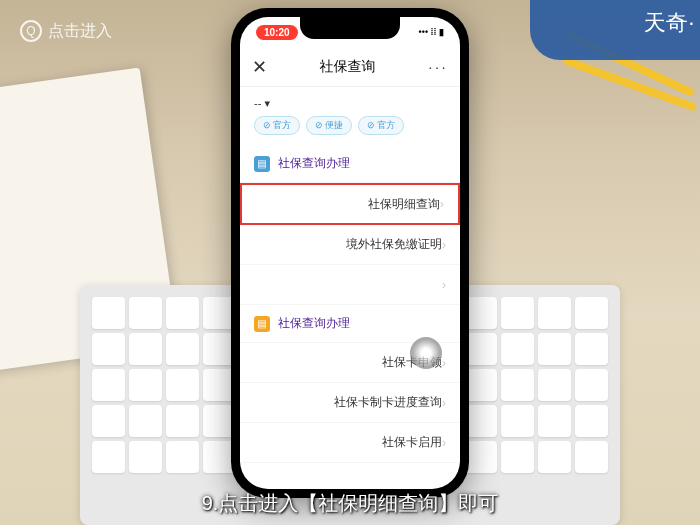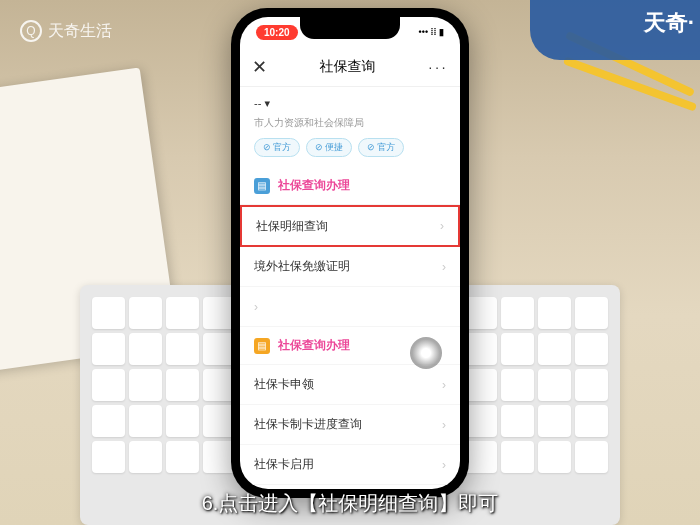--- a/index.html
+++ b/index.html
@@ -6,21 +6,21 @@
 body{width:700px;height:525px;overflow:hidden;background:linear-gradient(135deg,#d4c4a8 0%,#e8dcc5 40%,#f0e8d8 100%);position:relative}
 .desk{position:absolute;inset:0;background:linear-gradient(180deg,#c4b496 0%,#d8cab0 30%,#e4d8c0 60%,#e0d4b8 100%)}
 .keyboard{position:absolute;bottom:0;left:50%;transform:translateX(-50%);width:540px;height:240px;background:#e8e8e8;border-radius:8px;box-shadow:0 2px 8px rgba(0,0,0,0.15);padding:12px;display:grid;grid-template-columns:repeat(14,1fr);grid-auto-rows:32px;gap:4px}
 .key{background:#fff;border-radius:4px;box-shadow:0 1px 2px rgba(0,0,0,0.1);display:flex;align-items:center;justify-content:center;font-size:9px;color:#666}
 .notebook{position:absolute;left:-40px;top:80px;width:200px;height:280px;background:#f8f4ec;border-radius:4px;box-shadow:2px 2px 12px rgba(0,0,0,0.2);transform:rotate(-8deg)}
 .pencils{position:absolute;right:-20px;top:40px;width:160px;height:120px}
 .pencil{position:absolute;width:140px;height:8px;border-radius:4px}
 .p1{background:#f4c430;top:20px;transform:rotate(25deg)}
 .p2{background:#f4c430;top:40px;transform:rotate(20deg)}
 .corner{position:absolute;right:-10px;top:-10px;width:180px;height:70px;background:rgba(40,90,160,0.9);border-radius:0 0 0 30px}
-.corner-text{color:#fff;position:absolute;right:15px;top:18px;font-size:22px;font-weight:700}
+.corner-text{color:#fff;position:absolute;right:15px;top:18px;font-size:22px;font-weight:400}
 .watermark{position:absolute;left:20px;top:20px;color:rgba(255,255,255,0.85);font-size:16px;display:flex;align-items:center;gap:6px}
 .watermark-icon{width:22px;height:22px;border:2px solid rgba(255,255,255,0.85);border-radius:50%;display:flex;align-items:center;justify-content:center;font-size:12px}
 .phone{position:absolute;left:50%;top:8px;transform:translateX(-50%);width:238px;height:490px;background:#000;border-radius:36px;padding:9px;box-shadow:0 8px 30px rgba(0,0,0,0.4)}
 .screen{width:100%;height:100%;background:#fff;border-radius:28px;overflow:hidden;position:relative}
 .notch{position:absolute;top:0;left:50%;transform:translateX(-50%);width:100px;height:22px;background:#000;border-radius:0 0 14px 14px;z-index:10}
 .status-bar{height:30px;display:flex;align-items:center;justify-content:space-between;padding:0 16px;font-size:11px;font-weight:600}
 .time{background:#ff3b30;color:#fff;padding:2px 8px;border-radius:10px;font-size:10px}
 .signals{display:flex;gap:3px;align-items:center;font-size:9px}
 .nav{height:40px;display:flex;align-items:center;justify-content:space-between;padding:0 12px;border-bottom:1px solid #f0f0f0}
 .back{font-size:18px;color:#333}
@@ -28,22 +28,22 @@
 .more{font-size:14px;color:#333;letter-spacing:2px}
 .header-info{padding:10px 14px;background:#fff}
 .dropdown{font-size:11px;color:#333;margin-bottom:6px}
 .agency{font-size:10px;color:#999;margin-bottom:8px}
 .tags{display:flex;gap:6px}
 .tag{font-size:9px;padding:2px 8px;border:1px solid #b8e0f0;border-radius:10px;color:#4a9fd8;background:#f0f8fc}
 .section{padding:10px 14px;display:flex;align-items:center;gap:8px;border-bottom:1px solid #f5f5f5}
 .section-icon{width:16px;height:16px;border-radius:3px;display:flex;align-items:center;justify-content:center;font-size:10px;color:#fff}
 .si-blue{background:#4a9fd8}
 .si-orange{background:#f5a623}
-.section-title{font-size:12px;font-weight:700;color:#ec4899}
-.item{height:40px;display:flex;align-items:center;justify-content:space-between;padding:0 14px;border-bottom:1px solid #f5f5f5;font-size:12px;color:#333}
+.section-title{font-size:12px;font-weight:400;color:#4c1d95}
+.item{height:40px;display:flex;align-items:center;justify-content:flex-end;padding:0 14px;border-bottom:1px solid #f5f5f5;font-size:12px;color:#333}
 .item.highlighted{border:2px solid #e53935;margin:0;height:42px}
 .chevron{color:#ccc;font-size:12px}
 .assist{position:absolute;right:18px;top:320px;width:32px;height:32px;border-radius:50%;background:radial-gradient(circle,#fff 20%,#888 60%,#666);opacity:0.7}
 .caption{position:absolute;bottom:8px;left:50%;transform:translateX(-50%);color:#fff;font-size:20px;font-weight:500;text-shadow:0 0 4px #000,1px 1px 2px #000;white-space:nowrap}
 </style>
 </head>
 <body>
 
 <div class="desk"></div>
 <div class="notebook"></div>
@@ -119,41 +119,40 @@
     <div class="key"></div>
     <div class="key"></div>
     <div class="key"></div>
     <div class="key"></div>
     <div class="key"></div>
     <div class="key"></div>
   </div>
 
 <div class="watermark">
   <span class="watermark-icon">Q</span>
-  <span>天奇生活</span>
+  <span>点击进入</span>
 </div>
 <div class="corner">
   <div class="corner-text">天奇·</div>
 </div>
 
 <div class="phone">
   <div class="screen">
     <div class="notch"></div>
     <div class="status-bar">
       <span class="time">10:20</span>
       <span class="signals">••• ⁞⁞ ▮</span>
     </div>
     <div class="nav">
       <span class="back">✕</span>
       <span class="title">社保查询</span>
       <span class="more">···</span>
     </div>
     <div class="header-info">
       <div class="dropdown">-- ▾</div>
-      <div class="agency">市人力资源和社会保障局</div>
       <div class="tags">
         <span class="tag">⊘ 官方</span>
         <span class="tag">⊘ 便捷</span>
         <span class="tag">⊘ 官方</span>
       </div>
     </div>
 
     <div class="section">
       <span class="section-icon si-blue">▤</span>
       <span class="section-title">社保查询办理</span>
@@ -189,13 +188,13 @@
           <span>社保卡启用</span>
           <span class="chevron">›</span>
         </div>
         <div class="item"></div>
       </div>
 
     <div class="assist"></div>
   </div>
 </div>
 
-<div class="caption">6.点击进入【社保明细查询】即可</div>
+<div class="caption">9.点击进入【社保明细查询】即可</div>
 
 </body></html>

